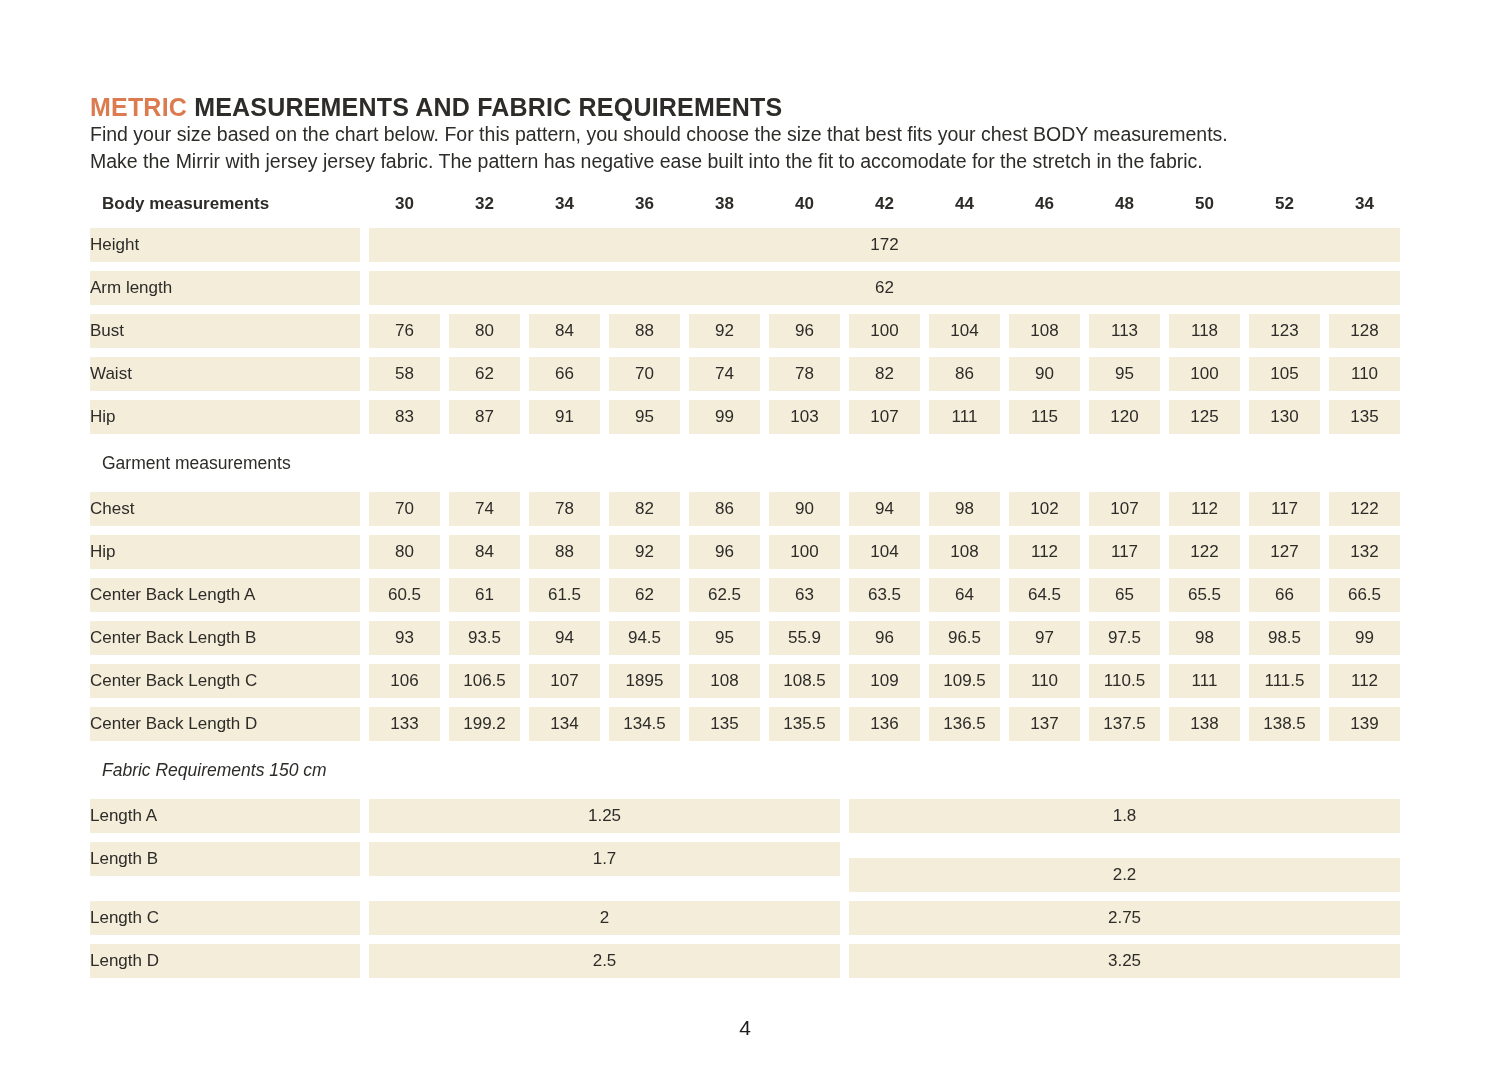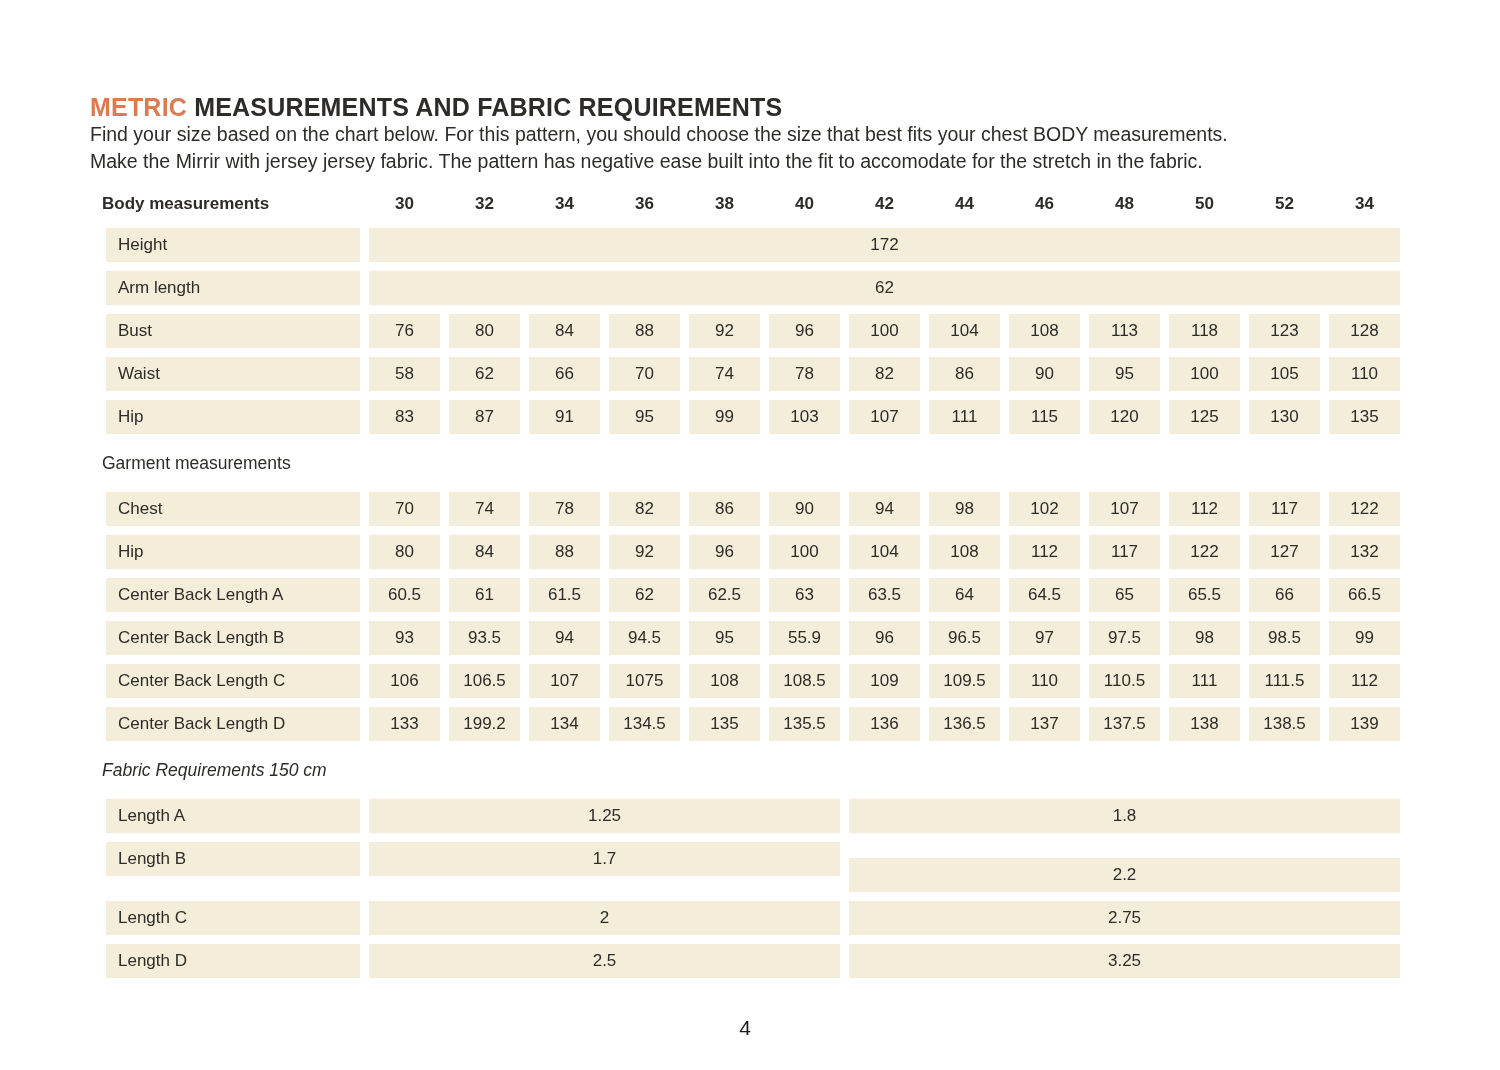--- a/index.html
+++ b/index.html
@@ -55,22 +55,21 @@
   }
   .cell {
     background: var(--cell-bg);
     height: 34px;
     display: flex;
     align-items: center;
     justify-content: center;
   }
   .cell.label-cell {
     justify-content: flex-start;
-    padding-left: 12px;
-    margin-left: 16px;
+    padding-left: 0;
   }
   .section-heading {
     grid-column: 1 / -1;
     height: 40px;
     display: flex;
     align-items: center;
     padding-left: 12px;
     font-size: 17.5px;
     background: none;
   }
@@ -208,21 +207,21 @@
       <div class="cell">96.5</div>
       <div class="cell">97</div>
       <div class="cell">97.5</div>
       <div class="cell">98</div>
       <div class="cell">98.5</div>
       <div class="cell">99</div>
       <div class="cell label-cell">Center Back Length C</div>
       <div class="cell">106</div>
       <div class="cell">106.5</div>
       <div class="cell">107</div>
-      <div class="cell">1075</div>
+      <div class="cell">1895</div>
       <div class="cell">108</div>
       <div class="cell">108.5</div>
       <div class="cell">109</div>
       <div class="cell">109.5</div>
       <div class="cell">110</div>
       <div class="cell">110.5</div>
       <div class="cell">111</div>
       <div class="cell">111.5</div>
       <div class="cell">112</div>
       <div class="cell label-cell">Center Back Length D</div>

